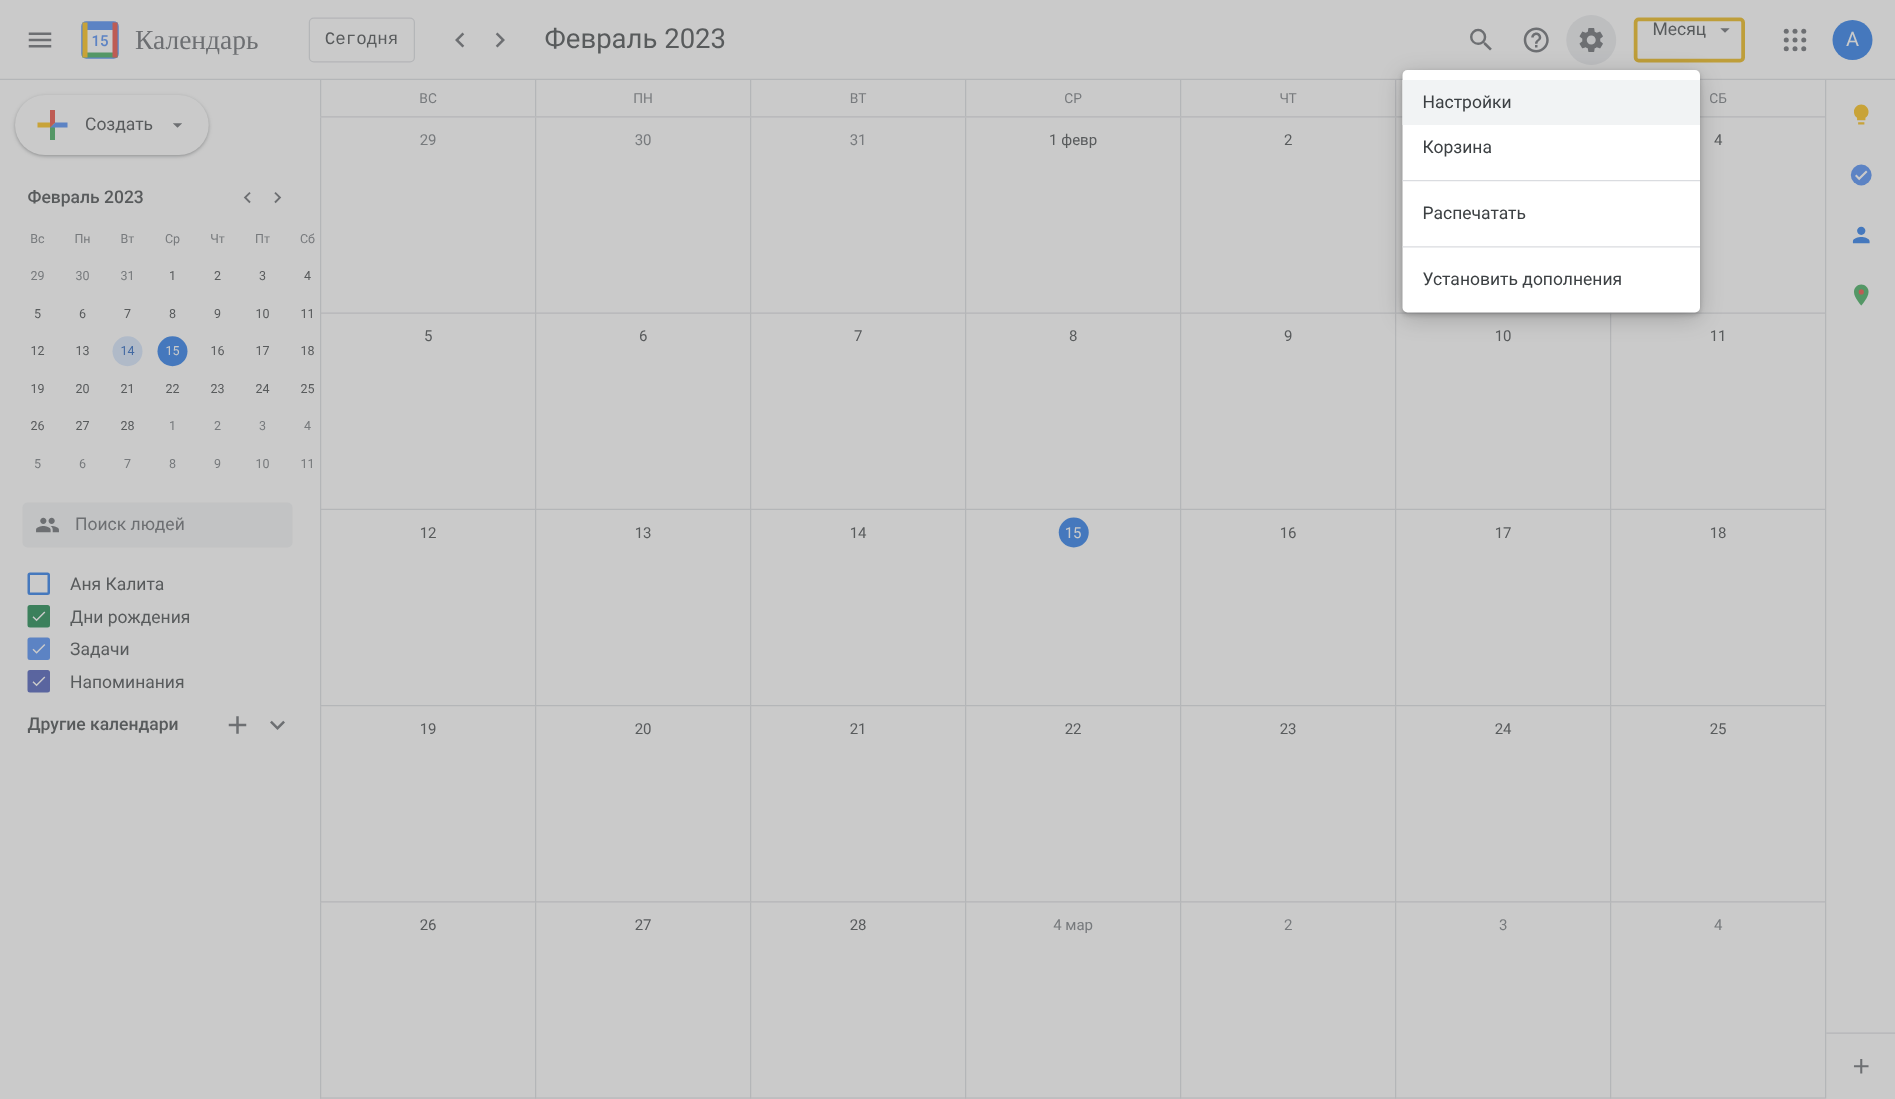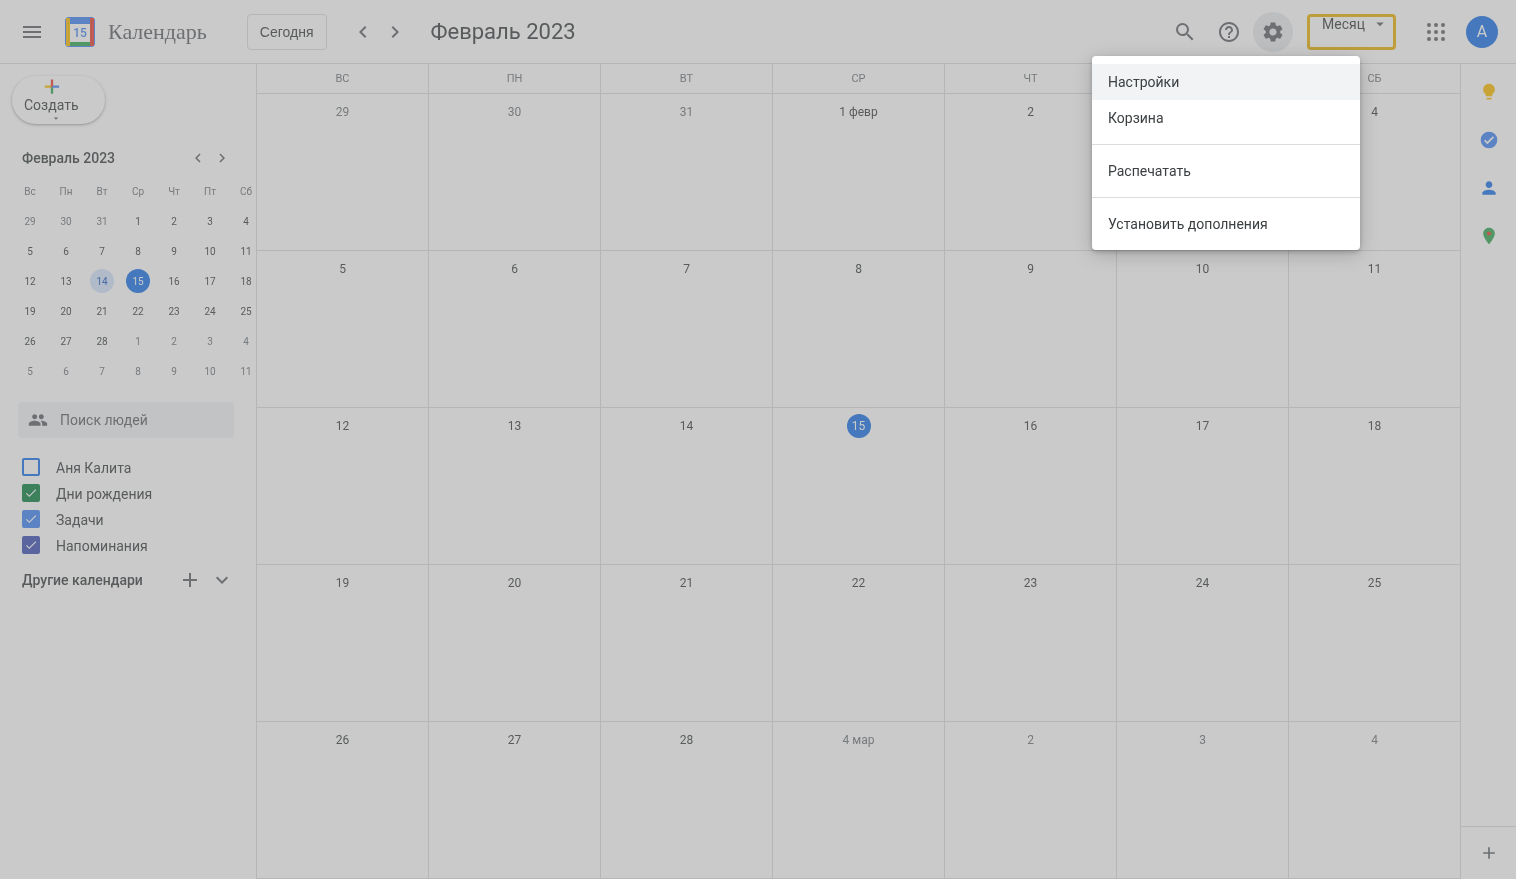--- a/index.html
+++ b/index.html
@@ -4,39 +4,39 @@
 <style>
 * { margin: 0; padding: 0; box-sizing: border-box; }
 body { font-family: 'Google Sans', Roboto, Arial, sans-serif; color: #3c4043; background: #fff; overflow: hidden; width: 1516px; height: 879px; position: relative; }
 
 
 .header { height: 64px; display: flex; align-items: center; padding: 8px; border-bottom: 1px solid #dadce0; }
 .menu-btn { width: 48px; height: 48px; display: flex; align-items: center; justify-content: center; border-radius: 50%; cursor: pointer; margin-right: 4px; }
 .logo-wrap { display: flex; align-items: center; margin-right: 40px; }
 .logo-icon { width: 40px; height: 40px; margin-right: 8px; position: relative; }
 .logo-title { font-size: 22px; color: #5f6368; font-family: Liberation Serif, serif; }
-.today-btn { height: 36px; padding: 0 12px; border: 1px solid #dadce0; border-radius: 4px; background: #fff; font-size: 14px; color: #3c4043; cursor: pointer; margin-right: 20px; }
+.today-btn { height: 36px; padding: 0 12px; border: 1px solid #dadce0; border-radius: 4px; background: #fff; font-size: 14px; color: #3c4043; cursor: pointer; margin-right: 20px; font-family: Liberation Mono, monospace; }
 .nav-arrows { display: flex; margin-right: 20px; }
 .nav-arrow { width: 32px; height: 32px; display: flex; align-items: center; justify-content: center; cursor: pointer; color: #5f6368; }
 .current-month { font-size: 22px; color: #3c4043; }
 .header-spacer { flex: 1; }
 .header-icon-btn { width: 40px; height: 40px; display: flex; align-items: center; justify-content: center; border-radius: 50%; cursor: pointer; color: #5f6368; margin: 0 2px; }
 .header-icon-btn.active { background: #e8eaed; }
 .view-switcher { height: 36px; padding: 0 4px 16px 12px; border: 3px solid #eab308; border-radius: 4px; display: flex; align-items: center; font-size: 14px; cursor: pointer; margin-left: 12px; margin-right: 20px; }
 .apps-btn { width: 40px; height: 40px; display: flex; align-items: center; justify-content: center; cursor: pointer; margin-right: 10px; }
 .avatar { width: 32px; height: 32px; border-radius: 50%; background: #1a73e8; color: #fff; display: flex; align-items: center; justify-content: center; font-size: 16px; cursor: pointer; margin-right: 10px; }
 
 
 .body { display: flex; height: calc(100% - 64px); }
 .sidebar { width: 256px; padding: 12px 16px 0 8px; overflow-y: auto; }
 .main { flex: 1; display: flex; flex-direction: column; }
 .side-panel { width: 56px; border-left: 1px solid #dadce0; display: flex; flex-direction: column; align-items: center; padding-top: 18px; gap: 28px; }
 
 
-.create-btn { height: 48px; border-radius: 24px; box-shadow: 0 1px 2px 0 rgba(60,64,67,.3), 0 1px 3px 1px rgba(60,64,67,.15); display: inline-flex; align-items: center; padding: 0 16px 0 12px; cursor: pointer; background: #fff; margin-bottom: 16px; margin-left: 4px; flex-direction: column; }
+.create-btn { height: 48px; border-radius: 24px; box-shadow: 0 1px 2px 0 rgba(60,64,67,.3), 0 1px 3px 1px rgba(60,64,67,.15); display: inline-flex; align-items: center; padding: 0 16px 0 12px; cursor: pointer; background: #fff; margin-bottom: 16px; margin-left: 4px; }
 .create-plus { width: 36px; height: 36px; margin-right: 8px; }
 .create-label { font-size: 14px; color: #3c4043; margin-right: 10px; }
 
 
 .mini-header { display: flex; align-items: center; justify-content: space-between; padding: 6px 6px 6px 14px; }
 .mini-title { font-size: 14px; color: #3c4043; font-weight: 500; }
 .mini-nav { display: flex; }
 .mini-arrow { width: 24px; height: 24px; display: flex; align-items: center; justify-content: center; cursor: pointer; color: #5f6368; }
 .mini-grid { display: grid; grid-template-columns: repeat(7, 36px); grid-auto-rows: 30px; margin-left: 4px; }
 .mini-day-header { font-size: 10px; color: #70757a; display: flex; align-items: center; justify-content: center; text-transform: none; }
@@ -62,21 +62,21 @@
 .grid-header { display: flex; border-bottom: 1px solid #dadce0; }
 .grid-header-cell { flex: 1; text-align: center; font-size: 11px; color: #70757a; padding: 8px 0; border-left: 1px solid #dadce0; }
 .grid-body { flex: 1; display: grid; grid-template-columns: repeat(7, 1fr); grid-template-rows: repeat(5, 1fr); }
 .grid-cell { border-left: 1px solid #dadce0; border-bottom: 1px solid #dadce0; padding: 6px; position: relative; }
 .grid-date { font-size: 12px; color: #3c4043; text-align: center; }
 .grid-date.outside { color: #70757a; }
 .grid-date-ball { display: inline-flex; min-width: 24px; height: 24px; align-items: center; justify-content: center; border-radius: 12px; padding: 0 4px; }
 .grid-date-ball.today { background: #1a73e8; color: #fff; }
 
 
-.settings-menu { position: absolute; top: 56px; right: 156px; width: 268px; background: #fff; border-radius: 4px; box-shadow: 0 2px 4px rgba(0,0,0,.2), 0 4px 20px rgba(0,0,0,.2); padding: 8px 0; z-index: 100; }
+.settings-menu { position: absolute; top: 56px; right: 156px; width: 238px; background: #fff; border-radius: 4px; box-shadow: 0 2px 4px rgba(0,0,0,.2), 0 4px 20px rgba(0,0,0,.2); padding: 8px 0; z-index: 100; }
 .settings-item { padding: 10px 16px; font-size: 14px; color: #3c4043; cursor: pointer; }
 .settings-item:hover, .settings-item.hover { background: #f1f3f4; }
 .settings-divider { height: 1px; background: #dadce0; margin: 8px 0; }
 
 
 .overlay { position: absolute; inset: 0; background: rgba(128,128,128,0.42); pointer-events: none; z-index: 50; }
 
 
 .sp-icon { width: 20px; height: 20px; cursor: pointer; }
 

